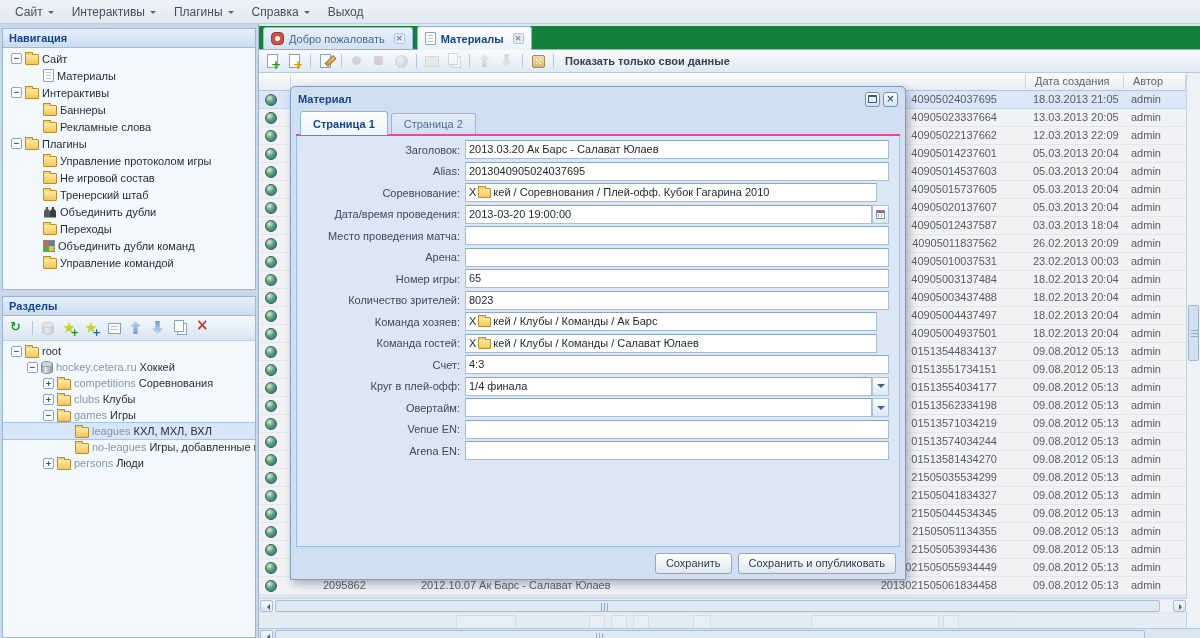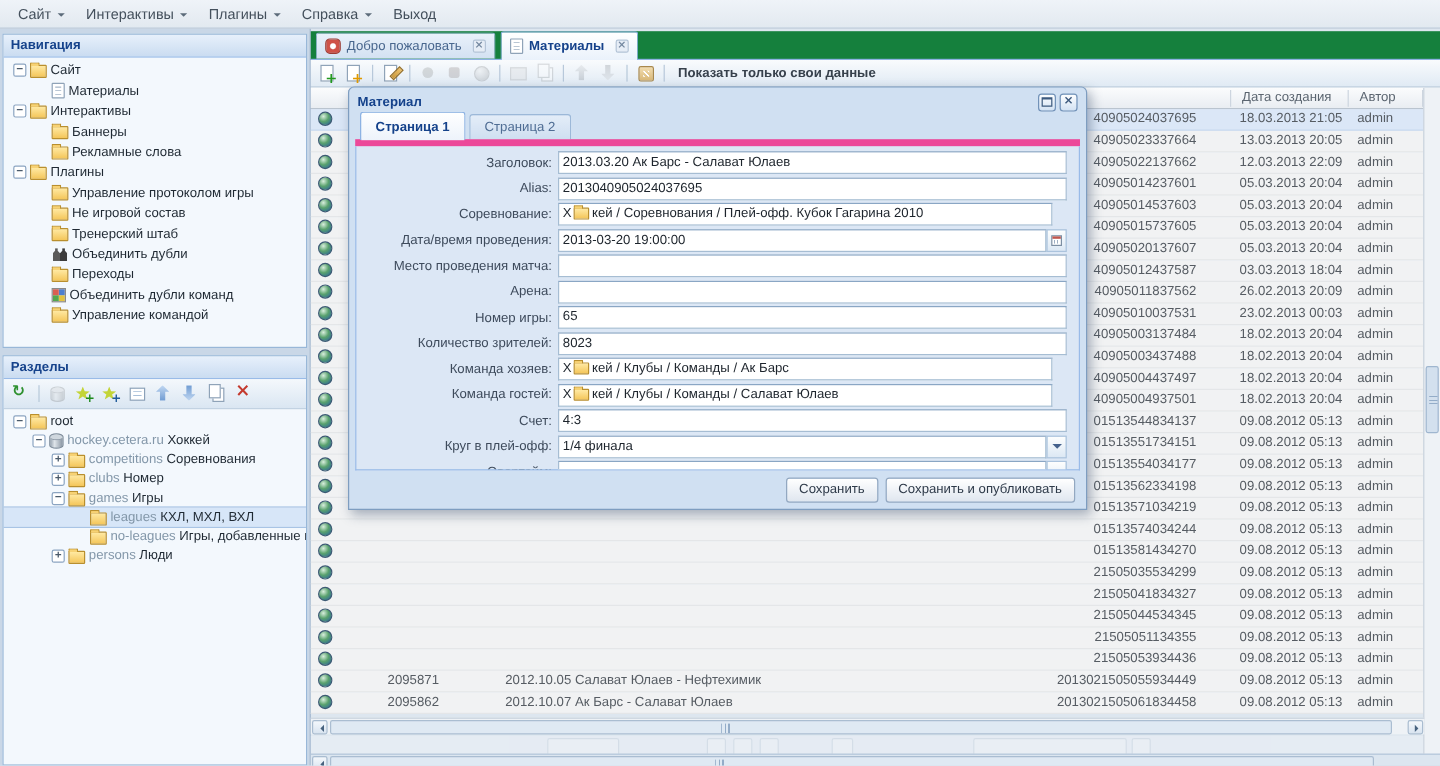--- a/index.html
+++ b/index.html
@@ -139,30 +139,30 @@
   .hthumb::before { content:""; position:absolute; left:325px; top:2px; width:8px; height:8px;
     background:repeating-linear-gradient(90deg,#93acc8 0 1px,transparent 1px 3px); }
 
   .pagingbar { position:absolute; left:0; top:589px; right:14px; height:15px; background:#e7edf4; opacity:.8; }
   .ghost { position:absolute; top:2px; height:16px; background:#f2f5f9; border:1px solid #c3cfdc; border-radius:2px; opacity:.55; }
   .bottombar { position:absolute; left:0; top:604px; right:0; height:34px; background:#dce6f0; border-top:1px solid #b3c6da; }
   .bottombar .hthumb { width:870px; }
   .bottombar .hthumb::before { left:320px; }
 
   
-  .dialog { position:absolute; left:290px; top:72px; width:616px; height:353px; z-index:10;
+  .dialog { position:absolute; left:290px; top:86px; width:616px; height:494px; z-index:10;
     background:#d0e0f2; border:1px solid #7e9dc0; border-radius:5px 5px 0 0;
     box-shadow:3px 4px 10px rgba(50,70,100,.4); display:flex; flex-direction:column; }
   .dheader { height:24px; display:flex; align-items:center; padding:0 7px; color:#15428b; font-weight:bold; }
   .dheader .spacer { flex:1; }
   .winbtn { width:15px; height:15px; margin-left:3px; border:1px solid #7292b8; border-radius:3px;
     background:linear-gradient(#fdfeff,#d3e2f3); display:flex; align-items:center; justify-content:center;
     font:bold 10px/10px "DejaVu Sans",sans-serif; color:#3d5a7e; }
   .winbtn.max::before { content:""; width:7px; height:5px; border:1px solid #3d5a7e; border-top-width:2px; }
-  .dtabs { margin:0 5px; height:25px; border-bottom:6px solid #ec4899; display:flex; align-items:flex-end; padding-left:4px; gap:3px; }
+  .dtabs { margin:0 5px; height:25px; border-bottom:2px solid #ec4899; display:flex; align-items:flex-end; padding-left:4px; gap:3px; }
   .dtab { height:21px; padding:0 12px; display:flex; align-items:center; background:linear-gradient(#e4edf8,#cfdff1);
     border:1px solid #9cb8d8; border-bottom:none; border-radius:3px 3px 0 0; color:#4f6d94; }
   .dtab.active { background:linear-gradient(#ffffff,#edf3fb); border-color:#8db2e3; color:#15428b; font-weight:bold; height:24px; margin-bottom:-1px; }
   .dbody { flex:1; margin:0 5px; background:#dce7f5; border:1px solid #99bbe8; border-top:none; padding:4px 6px 0 6px; overflow:hidden; }
   .frow { display:flex; align-items:center; height:19px; margin-bottom:2.5px; }
   .flabel { width:157px; text-align:right; margin-right:5px; color:#3e4b5c; flex:none; white-space:nowrap; }
   .fwrap { flex:1; display:flex; align-items:stretch; }
   .finput { flex:1; height:19px; line-height:17px; background:#fff; border:1px solid #a6bdd3; border-top-color:#8aa6c4;
     padding:0 3px; color:#1d242c; white-space:nowrap; overflow:hidden; margin-right:4px; }
   .finput.lookup { margin-right:16px; }
@@ -320,21 +320,21 @@
         <div class="trow" style="padding-left: 40px; height: 16px;">
           <span class="expand">+</span>
           <span class="icon i-folder"></span>
           <span class="tname">competitions</span>
           <span class="tlabel">Соревнования</span>
         </div>
         <div class="trow" style="padding-left: 40px; height: 16px;">
           <span class="expand">+</span>
           <span class="icon i-folder"></span>
           <span class="tname">clubs</span>
-          <span class="tlabel">Номер</span>
+          <span class="tlabel">Клубы</span>
         </div>
         <div class="trow" style="padding-left: 40px; height: 16px;">
           <span class="expand">−</span>
           <span class="icon i-folder"></span>
           <span class="tname">games</span>
           <span class="tlabel">Игры</span>
         </div>
         <div class="trow sel" style="padding-left: 56px; height: 16px;">
           <span class="expand-spacer"></span>
           <span class="icon i-folder"></span>

